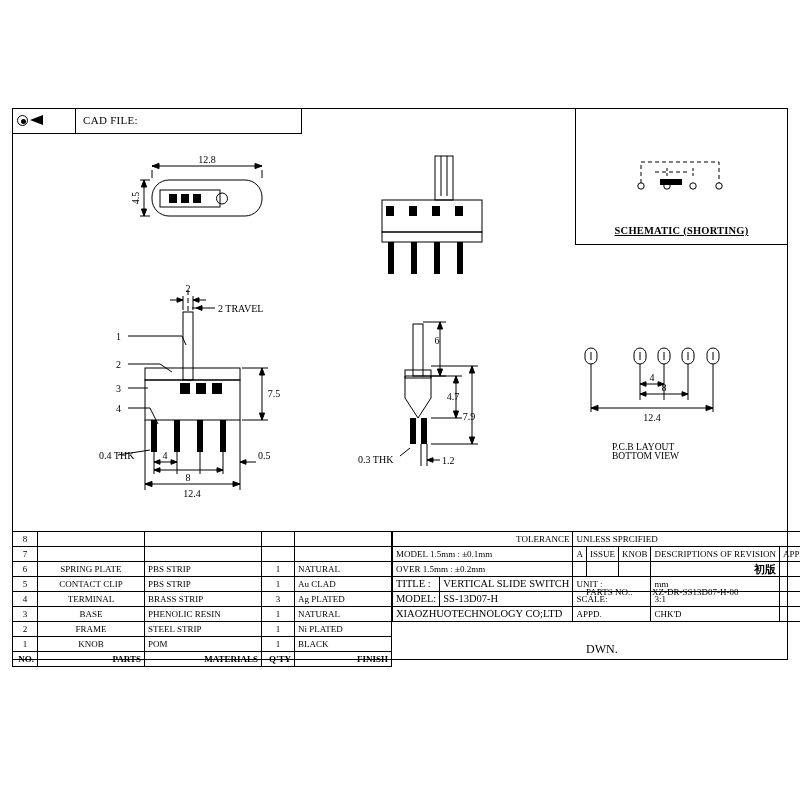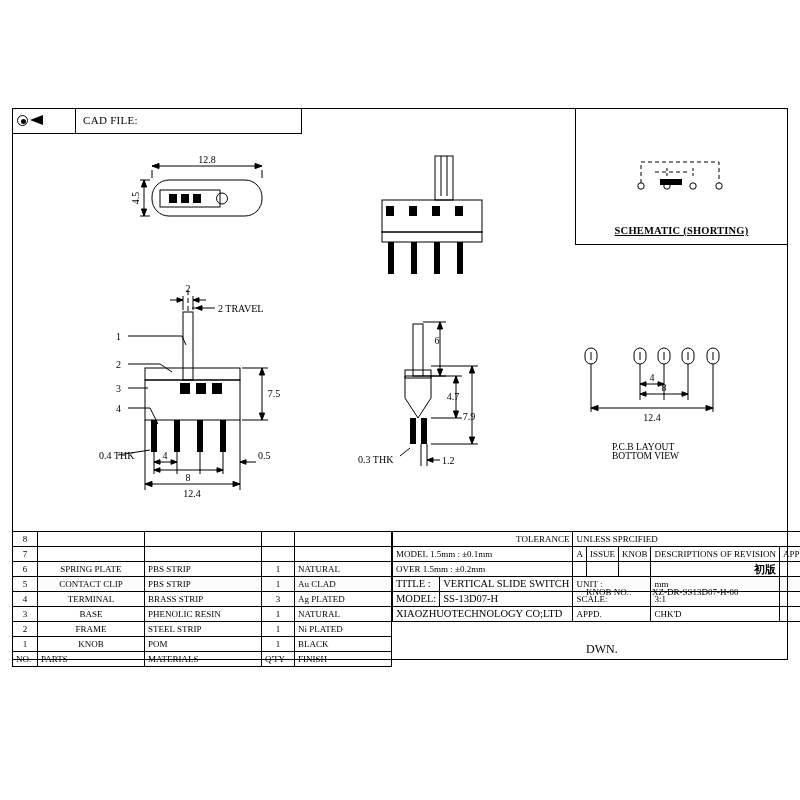--- a/index.html
+++ b/index.html
@@ -23,21 +23,21 @@
 
   
   table.tbl{position:absolute;border-collapse:collapse;font-size:9px;}
   table.tbl td{border:1px solid #000;padding:0 3px;height:14px;line-height:14px;white-space:nowrap;}
   #parts{left:12px;top:531px;width:380px;}
   #parts td.no{width:18px;text-align:center;}
   #parts td.pt{width:100px;text-align:center;}
   #parts td.mt{width:110px;margin-top:23px;}
   #parts td.qty{width:26px;text-align:center;}
   #parts td.fin{width:90px;margin-top:20px;}
-  #parts tr.hdr td{text-align:left;}
+  #parts tr.hdr td{text-align:right;font-weight:bold;}
 
   #tolbox{position:absolute;left:392px;top:531px;width:396px;}
   #tolbox td{border:1px solid #000;}
   .ctr{text-align:right;}
   .big{font-size:10.5px;margin-top:24px;}
   .cn{font-size:11px;font-weight:bold;}
 </style>
 </head>
 <body>
 
@@ -356,16 +356,16 @@
       </tr>
       <tr>
         <td colspan="2" class="big">XIAOZHUOTECHNOLOGY CO;LTD</td>
         <td colspan="3">APPD.</td>
         <td>CHK'D</td>
         <td></td>
       </tr>
     </tbody>
   </table>
 
-  <div style="position:absolute;left:586px;top:587px;font-size:9px;">KNOB NO.:</div>
+  <div style="position:absolute;left:586px;top:587px;font-size:9px;">PARTS NO.:</div>
   <div style="position:absolute;left:652px;top:587px;font-size:9px;">XZ-DR-SS13D07-H-00</div>
   <div style="position:absolute;left:586px;top:602px;font-size:12px;margin-top:40px;">DWN.</div>
 </div>
 
 </body></html>

